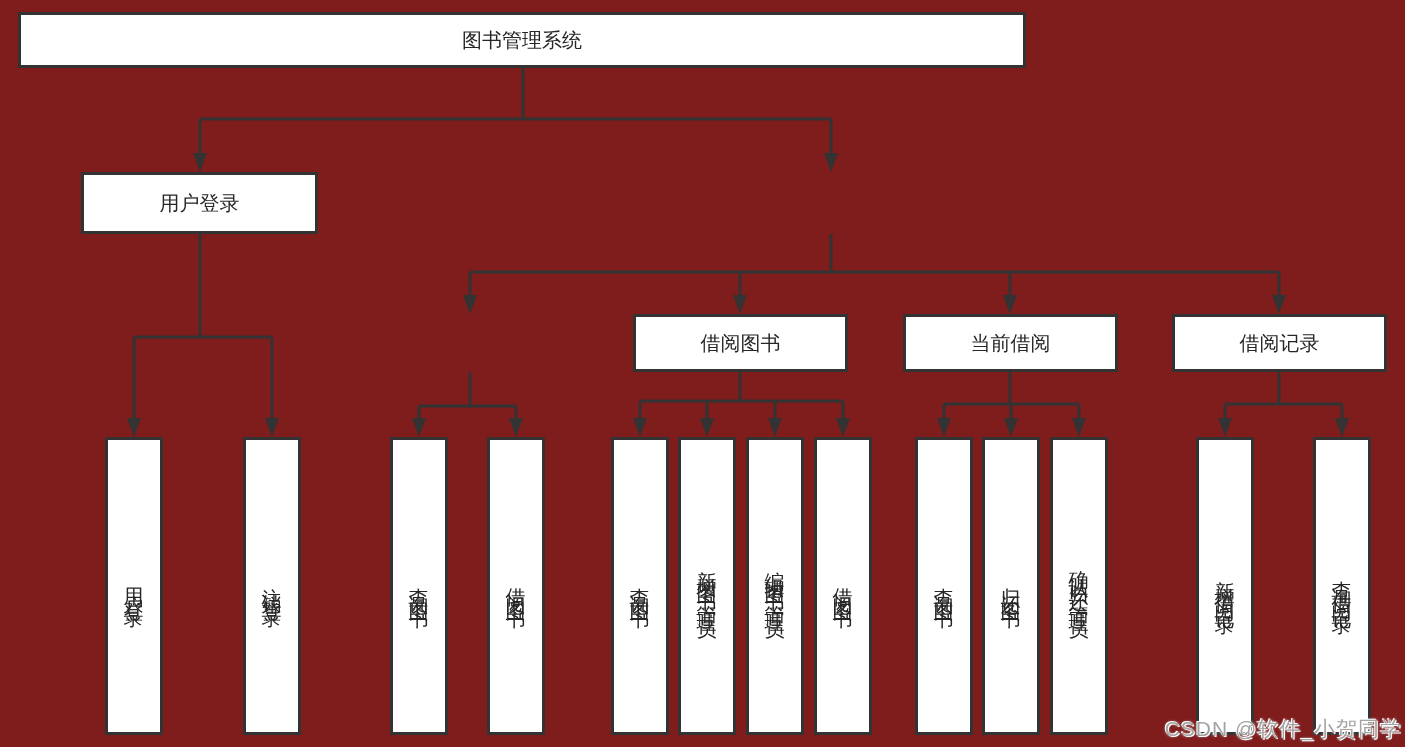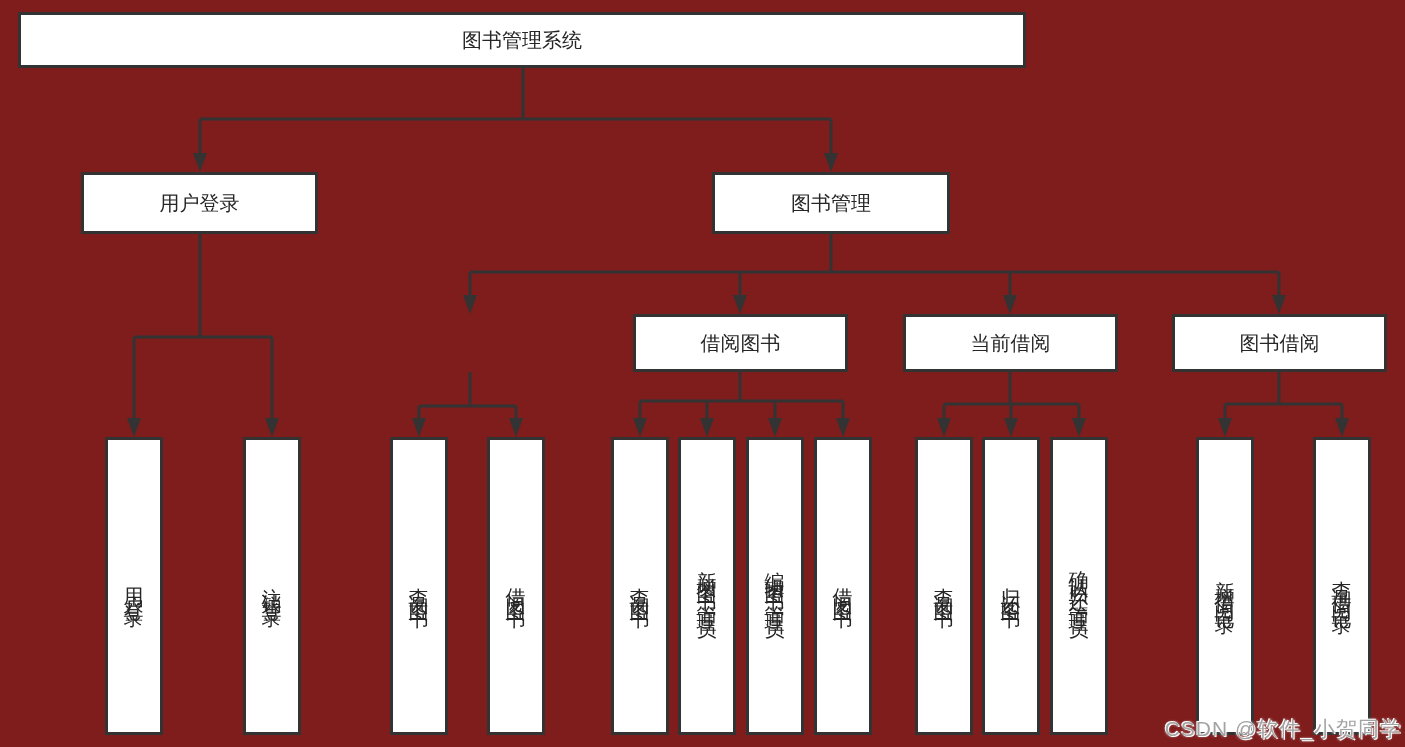--- a/index.html
+++ b/index.html
@@ -71,25 +71,24 @@
     <g>
       <path d="M1279 372 V404 M1225 404 H1342 M1225 404 V421 M1342 404 V421"></path>
       <polygon points="1218,418 1232,418 1225,437"></polygon>
       <polygon points="1335,418 1349,418 1342,437"></polygon>
     </g>
   </svg>
 
   <div class="node" style="left:18px;top:12px;width:1008px;height:56px;">图书管理系统</div>
 
   <div class="node" style="left:81px;top:172px;width:237px;height:62px;">用户登录</div>
-  <div class="node" style="left:712px;top:172px;width:238px;height:62px;">图书管理</div>
 
   <div class="node" style="left:633px;top:314px;width:215px;height:58px;">借阅图书</div>
   <div class="node" style="left:903px;top:314px;width:215px;height:58px;">当前借阅</div>
-  <div class="node" style="left:1172px;top:314px;width:215px;height:58px;">图书借阅</div>
+  <div class="node" style="left:1172px;top:314px;width:215px;height:58px;">借阅记录</div>
 
   <div class="node" style="left:105px;top:437px;width:58px;height:298px;">
     <span class="vt">用户登录</span>
   </div>
   <div class="node" style="left:243px;top:437px;width:58px;height:298px;">
     <span class="vt">注销登录</span>
   </div>
 
   <div class="node" style="left:390px;top:437px;width:58px;height:298px;">
     <span class="vt">查询图书</span>

